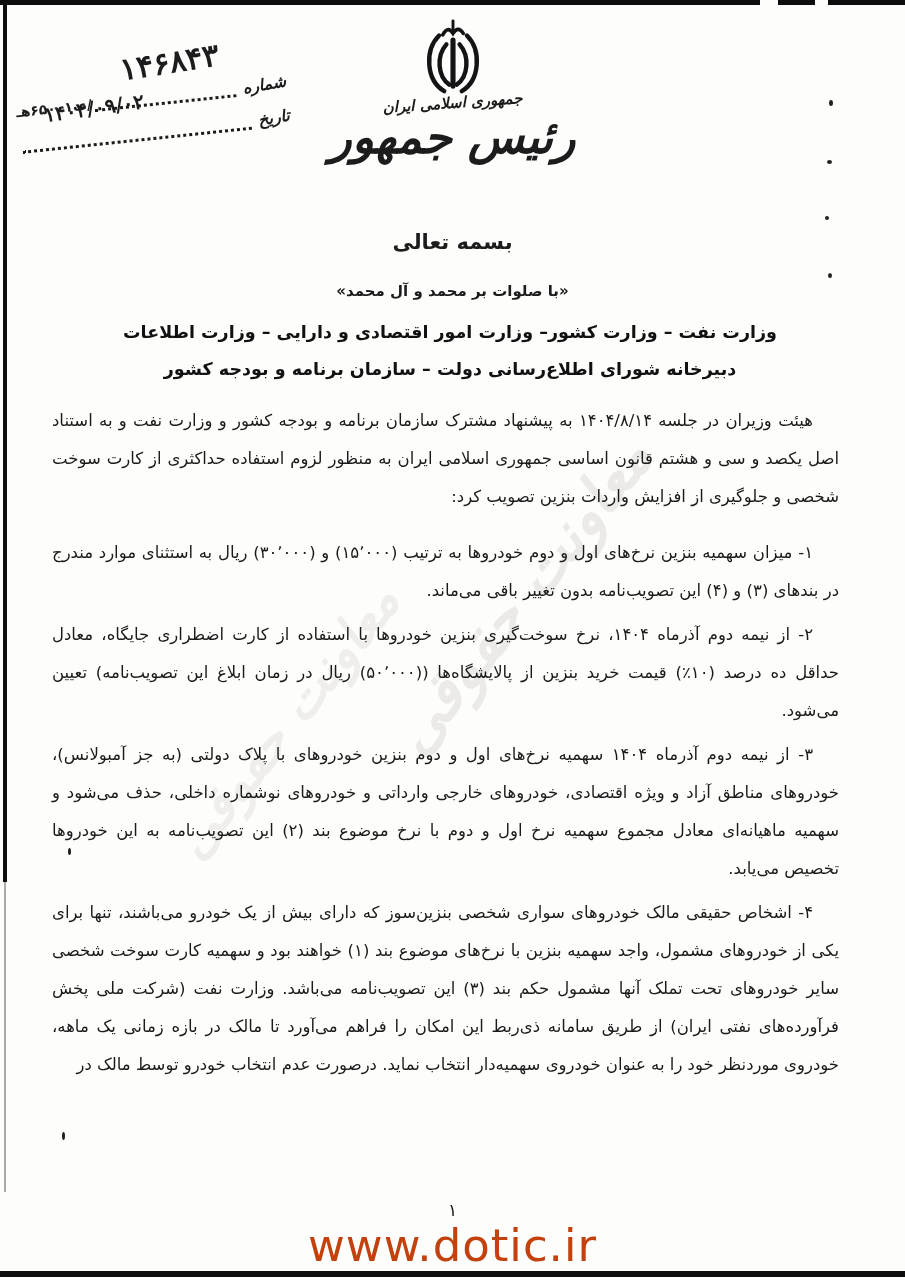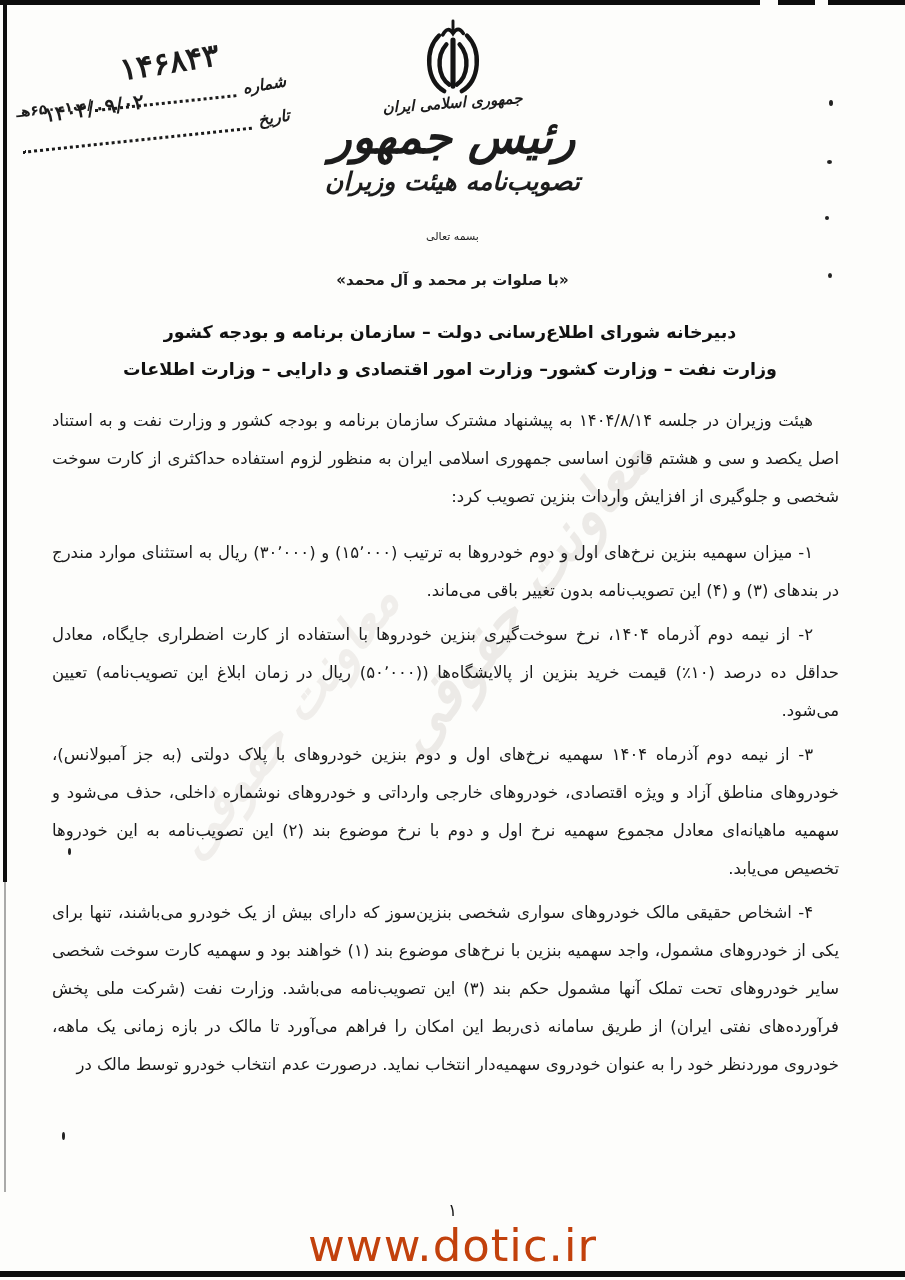--- a/index.html
+++ b/index.html
@@ -66,21 +66,21 @@
     font-family:"DejaVu Serif","Liberation Serif",serif;
   }
   .doc-type{
     font-size:25px;font-weight:bold;font-style:italic;
     margin-top:4px;
     font-family:"DejaVu Serif","Liberation Serif",serif;
   }
 
   
   .invocation{position:absolute;top:230px;left:0;width:100%;text-align:center;direction:rtl;}
-  .basmala{font-size:11px;font-weight:normal;}
+  .basmala{font-size:21px;font-weight:bold;}
   .salutation{font-size:15px;font-weight:bold;margin-top:28px;}
 
   
   .addressees{position:absolute;top:322px;right:60px;left:55px;text-align:center;direction:rtl;}
   .addressees p{margin:0 0 17px 0;font-size:17.5px;font-weight:bold;color:#111;}
 
   
   .body-text{
     position:absolute;top:402px;right:58px;left:52px;height:800px;
     direction:rtl;text-align:justify;
@@ -130,21 +130,20 @@
         <path d="M45,4 l0,11" stroke-width="4"></path>
         <path d="M45,30 l0,63" stroke-width="7"></path>
         <path d="M40,91 C 24,80 22,52 36,36" stroke-width="6"></path>
         <path d="M50,91 C 66,80 68,52 54,36" stroke-width="6"></path>
         <path d="M33,100 C 8,85 6,44 26,24" stroke-width="6"></path>
         <path d="M57,100 C 82,85 84,44 64,24" stroke-width="6"></path>
       </g>
     </svg>
     <div class="country">جمهوری اسلامی ایران</div>
     <div class="office">رئیس جمهور</div>
-    <div class="doc-type">تصویب‌نامه هیئت وزیران</div>
   </div>
 
   <div class="corner-meta">
     <div class="meta-row">
       <span class="meta-label">شماره</span>
       <span class="leader"></span>
       <span class="meta-suffix">/ت۶۵۰۰۱هـ</span>
       <span class="hand-number">۱۴۶۸۴۳</span>
     </div>
     <div class="meta-row">
@@ -153,22 +152,22 @@
       <span class="hand-date">۱۴۰۴/۰۹/۰۲</span>
     </div>
   </div>
 
   <div class="invocation">
     <div class="basmala">بسمه تعالی</div>
     <div class="salutation">«با صلوات بر محمد و آل محمد»</div>
   </div>
 
   <div class="addressees">
+    <p>وزارت نفت – وزارت کشور– وزارت امور اقتصادی و دارایی – وزارت اطلاعات</p>
     <p>دبیرخانه شورای اطلاع‌رسانی دولت – سازمان برنامه و بودجه کشور</p>
-    <p>وزارت نفت – وزارت کشور– وزارت امور اقتصادی و دارایی – وزارت اطلاعات</p>
   </div>
 
   <div class="stamp stamp-1">معاونت حقوقی</div>
   <div class="stamp stamp-2">معاونت حقوقی</div>
 
   <div class="body-text">
     <p class="first">هیئت وزیران در جلسه ۱۴۰۴/۸/۱۴ به پیشنهاد مشترک سازمان برنامه و بودجه کشور و وزارت نفت و به استناد اصل یکصد و سی و هشتم قانون اساسی جمهوری اسلامی ایران به منظور لزوم استفاده حداکثری از کارت سوخت شخصی و جلوگیری از افزایش واردات بنزین تصویب کرد:</p>
     <p>۱- میزان سهمیه بنزین نرخ‌های اول و دوم خودروها به ترتیب (۱۵٬۰۰۰) و (۳۰٬۰۰۰) ریال به استثنای موارد مندرج در بندهای (۳) و (۴) این تصویب‌نامه بدون تغییر باقی می‌ماند.</p>
     <p>۲- از نیمه دوم آذرماه ۱۴۰۴، نرخ سوخت‌گیری بنزین خودروها با استفاده از کارت اضطراری جایگاه، معادل حداقل ده درصد (۱۰٪) قیمت خرید بنزین از پالایشگاه‌ها ((۵۰٬۰۰۰) ریال در زمان ابلاغ این تصویب‌نامه) تعیین می‌شود.</p>
     <p>۳- از نیمه دوم آذرماه ۱۴۰۴ سهمیه نرخ‌های اول و دوم بنزین خودروهای با پلاک دولتی (به جز آمبولانس)، خودروهای مناطق آزاد و ویژه اقتصادی، خودروهای خارجی وارداتی و خودروهای نوشماره داخلی، حذف می‌شود و سهمیه ماهیانه‌ای معادل مجموع سهمیه نرخ اول و دوم با نرخ موضوع بند (۲) این تصویب‌نامه به این خودروها تخصیص می‌یابد.</p>

